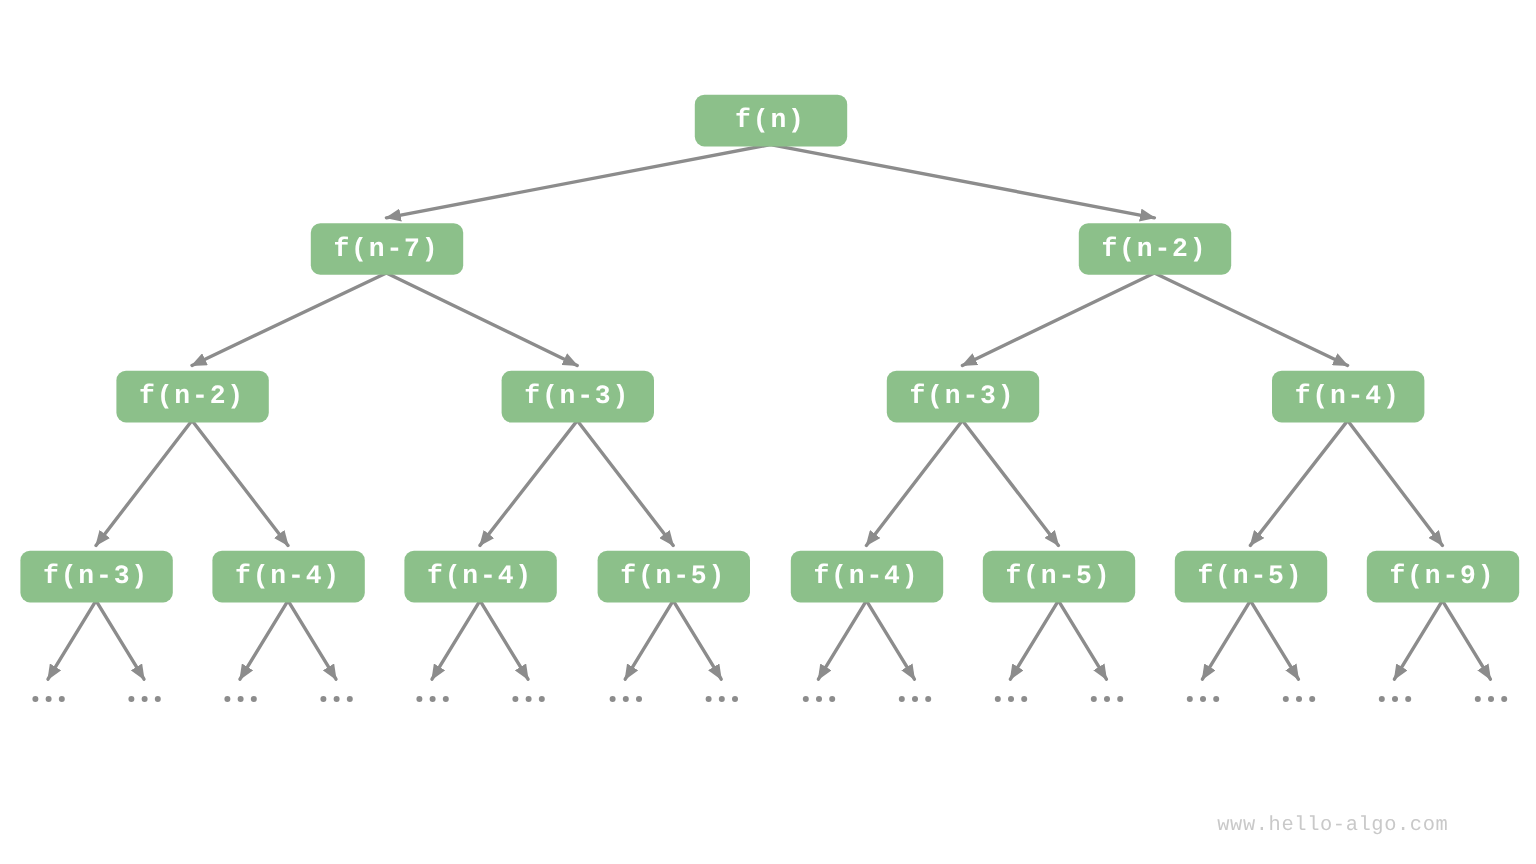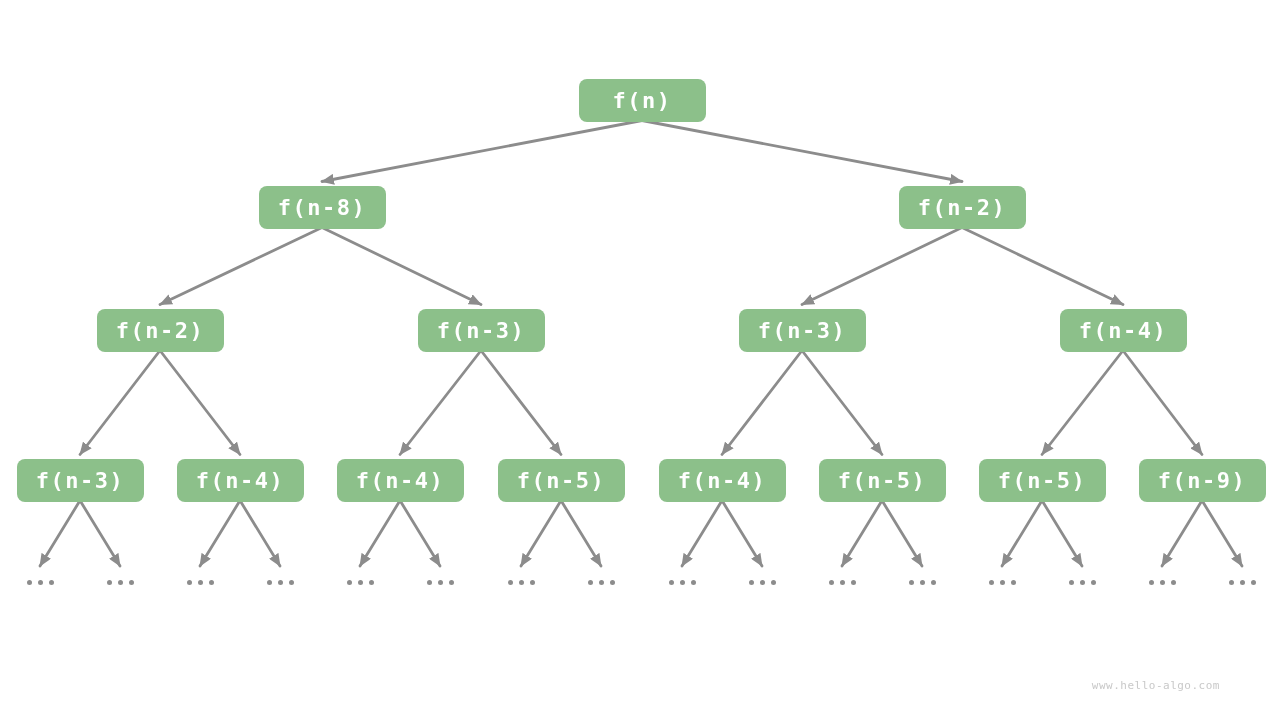--- a/index.html
+++ b/index.html
@@ -14,20 +14,21 @@
   html, body { width: 1280px; height: 720px; overflow: hidden; }
   body {
     background: var(--background);
     font-family: "DejaVu Sans Mono", "Liberation Mono", monospace;
   }
   .canvas {
     position: relative;
     width: 1250px;
     height: 720px;
     background: var(--background);
+    font-family: Liberation Mono, monospace;
   }
   .edges-layer {
     position: absolute;
     inset: 0;
     width: 1280px;
     height: 720px;
   }
   .edge {
     stroke: var(--arrow);
     stroke-width: 2.8;
@@ -57,23 +58,23 @@
     gap: 6px;
   }
   .leaf .dot {
     width: 5px;
     height: 5px;
     border-radius: 50%;
     background: var(--dots);
   }
   .watermark {
     position: absolute;
-    right: 30px;
+    right: 43px;
     top: 679px;
-    font-size: 11px;
+    font-size: 17px;
     letter-spacing: 0.5px;
     color: var(--watermark);
     user-select: none;
   }
 </style>
 </head>
 <body>
 
 <div class="canvas">
 
@@ -112,21 +113,21 @@
         <line x1="882" y1="500.5" x2="922" y2="566" class="edge" marker-end="url(#arrowhead)"></line>
         <line x1="1042" y1="500.5" x2="1002" y2="566" class="edge" marker-end="url(#arrowhead)"></line>
         <line x1="1042" y1="500.5" x2="1082" y2="566" class="edge" marker-end="url(#arrowhead)"></line>
         <line x1="1202" y1="500.5" x2="1162" y2="566" class="edge" marker-end="url(#arrowhead)"></line>
         <line x1="1202" y1="500.5" x2="1242" y2="566" class="edge" marker-end="url(#arrowhead)"></line>
       </g>
   </svg>
 
   <div id="node-layer">
       <div class="node" style="left: 578.5px; top: 78.5px; width: 127px; height: 43px; border-radius: 8px;">f(n)</div>
-      <div class="node" style="left: 258.5px; top: 185.5px; width: 127px; height: 43px; border-radius: 8px;">f(n-8)</div>
+      <div class="node" style="left: 258.5px; top: 185.5px; width: 127px; height: 43px; border-radius: 8px;">f(n-7)</div>
       <div class="node" style="left: 898.5px; top: 185.5px; width: 127px; height: 43px; border-radius: 8px;">f(n-2)</div>
       <div class="node" style="left: 96.5px; top: 308.5px; width: 127px; height: 43px; border-radius: 8px;">f(n-2)</div>
       <div class="node" style="left: 417.5px; top: 308.5px; width: 127px; height: 43px; border-radius: 8px;">f(n-3)</div>
       <div class="node" style="left: 738.5px; top: 308.5px; width: 127px; height: 43px; border-radius: 8px;">f(n-3)</div>
       <div class="node" style="left: 1059.5px; top: 308.5px; width: 127px; height: 43px; border-radius: 8px;">f(n-4)</div>
       <div class="node" style="left: 16.5px; top: 458.5px; width: 127px; height: 43px; border-radius: 8px;">f(n-3)</div>
       <div class="node" style="left: 176.5px; top: 458.5px; width: 127px; height: 43px; border-radius: 8px;">f(n-4)</div>
       <div class="node" style="left: 336.5px; top: 458.5px; width: 127px; height: 43px; border-radius: 8px;">f(n-4)</div>
       <div class="node" style="left: 497.5px; top: 458.5px; width: 127px; height: 43px; border-radius: 8px;">f(n-5)</div>
       <div class="node" style="left: 658.5px; top: 458.5px; width: 127px; height: 43px; border-radius: 8px;">f(n-4)</div>

